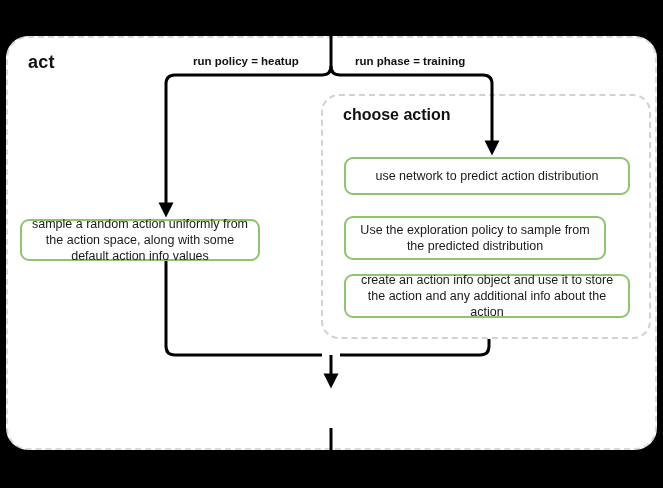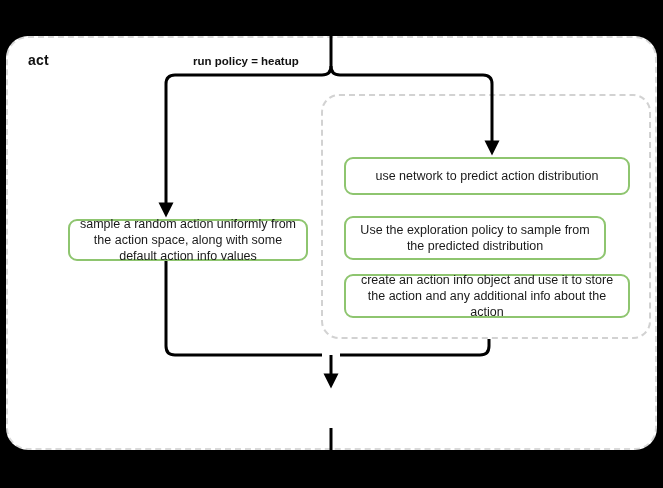--- a/index.html
+++ b/index.html
@@ -26,21 +26,21 @@
     background: #ffffff;
     border: 2px dashed #d9d9d9;
     border-radius: 22px;
     box-sizing: border-box;
   }
 
   .act-title {
     position: absolute;
     left: 28px;
     top: 52px;
-    font-size: 14px;
+    font-size: 18px;
     font-weight: bold;
     color: #111111;
     letter-spacing: 0.2px;
   }
 
   
   .inner-container {
     position: absolute;
     left: 321px;
     top: 94px;
@@ -73,21 +73,21 @@
     display: flex;
     align-items: center;
     justify-content: center;
     text-align: center;
     color: #1a1a1a;
     font-size: 12.5px;
     line-height: 16px;
     padding: 2px 8px;
   }
 
-  .gbox.sample-random  { left: 20px;  top: 219px; width: 240px; height: 42px; margin-left: 48px; }
+  .gbox.sample-random  { left: 20px;  top: 219px; width: 240px; height: 42px; }
   .gbox.use-network    { left: 344px; top: 157px; width: 286px; height: 38px; }
   .gbox.exploration    { left: 344px; top: 216px; width: 262px; height: 44px; }
   .gbox.create-info    { left: 344px; top: 274px; width: 286px; height: 44px; }
   .gbox.filter-output  { left: 188px; top: 390px; width: 290px; height: 38px; }
 
   
   .edge-label {
     position: absolute;
     font-size: 11.5px;
     font-weight: bold;
@@ -133,22 +133,25 @@
 
     <path d="M 489 339 L 489 346 Q 489 355 480 355 L 340 355" stroke="#000000" stroke-width="3" fill="none"></path>
 
     <path d="M 331 355 L 331 381" stroke="#000000" stroke-width="3" fill="none" marker-end="url(#arrow)"></path>
 
     <path d="M 331 428 L 331 488" stroke="#000000" stroke-width="3" fill="none"></path>
   </svg>
 
   <div class="act-title">act</div>
 
+  <div class="choose-title">choose
+action</div>
 
   <div class="edge-label heatup">run policy = heatup</div>
+  <div class="edge-label training">run phase = training</div>
 
   <div class="gbox sample-random">sample a random action uniformly from the action space, along with some default action info values</div>
 
   <div class="gbox use-network">use network to predict action distribution</div>
 
   <div class="gbox exploration">Use the exploration policy to sample from the predicted distribution</div>
 
   <div class="gbox create-info">create an action info object and use it to store the action and any additional info about the action</div>
 
 

